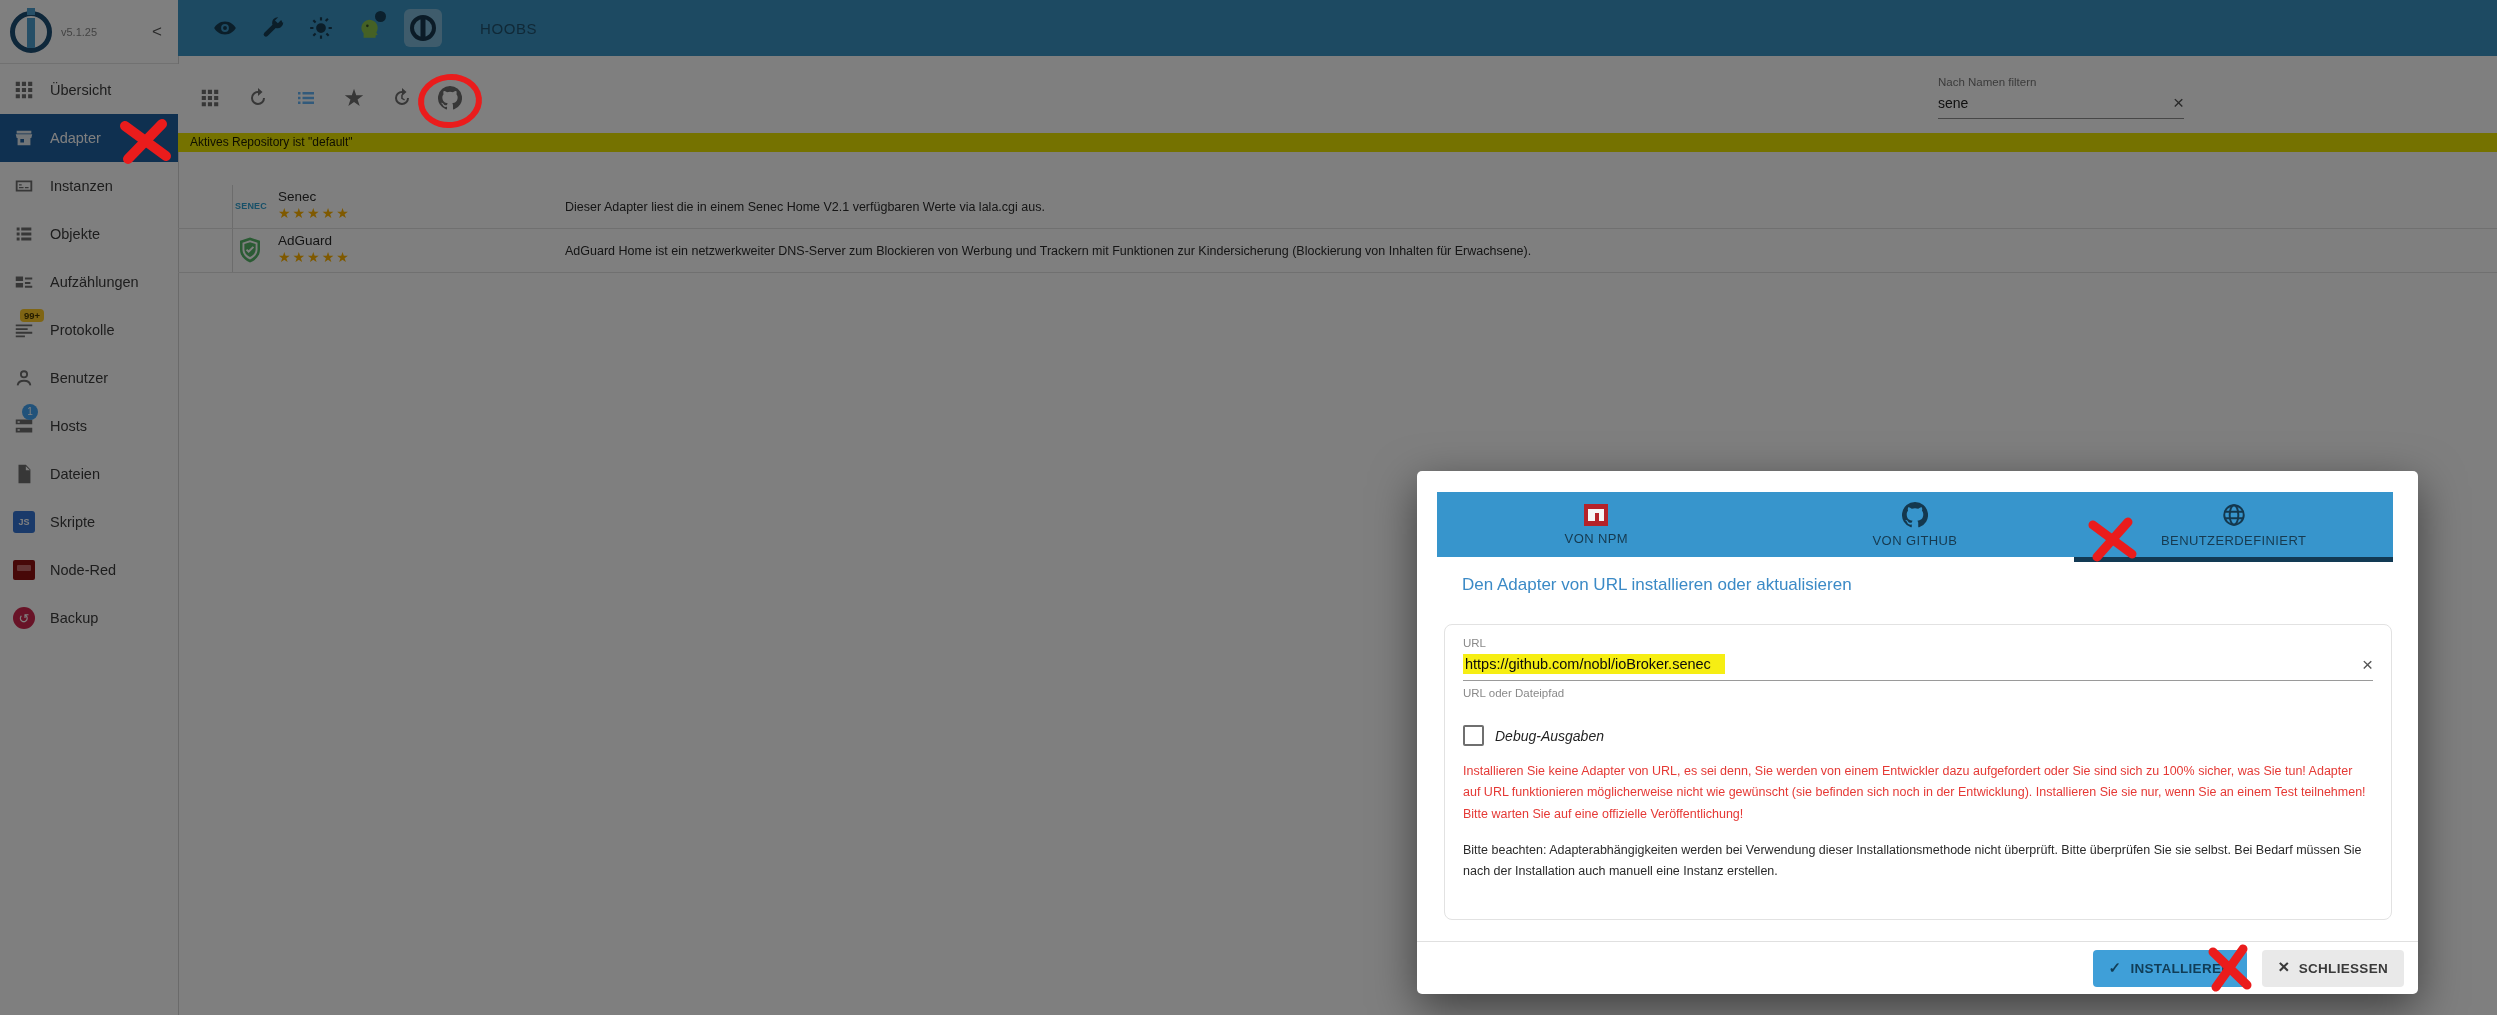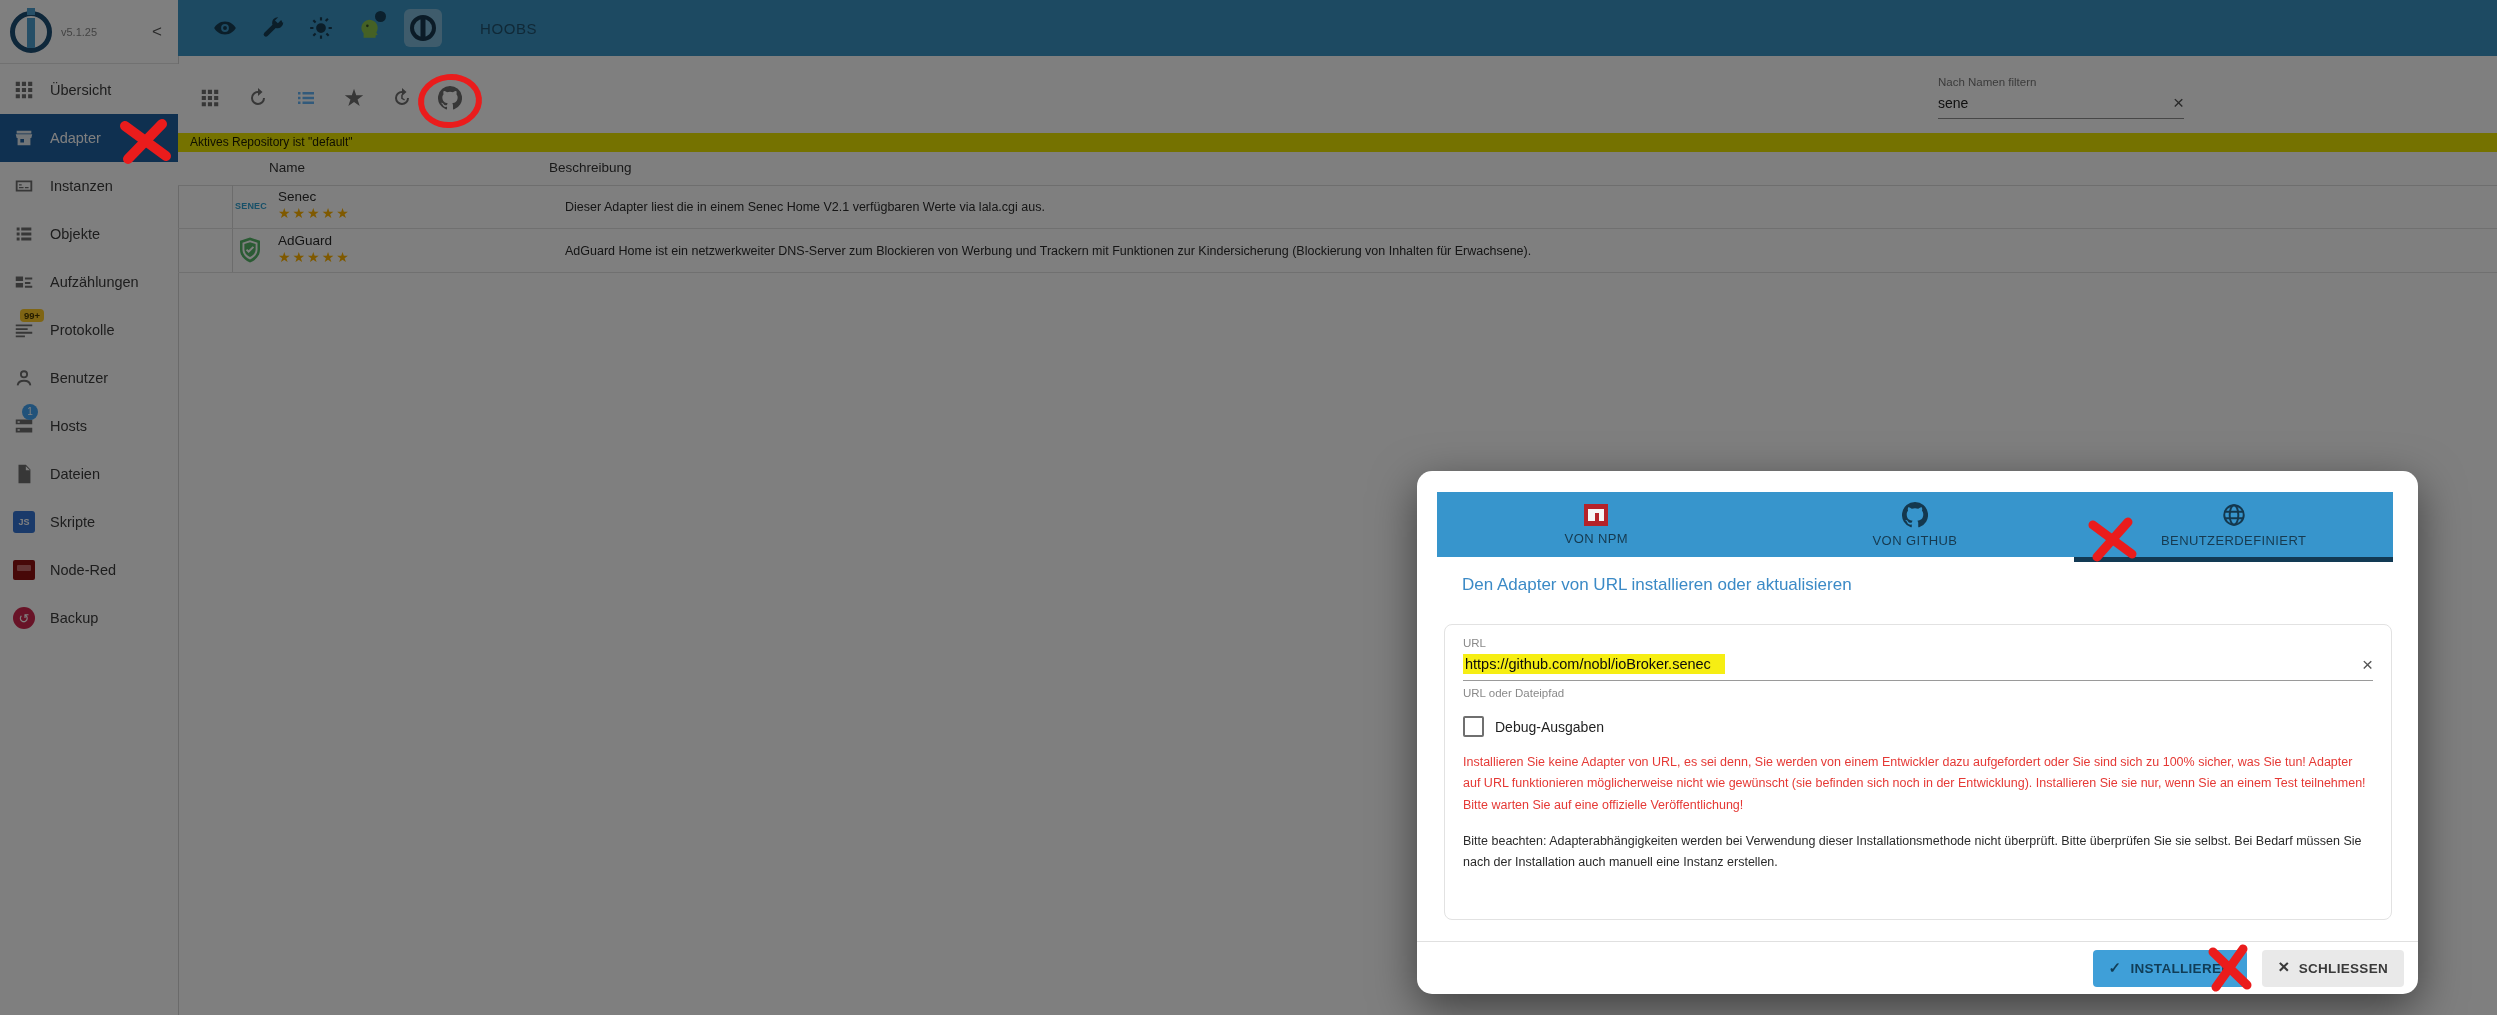--- a/index.html
+++ b/index.html
@@ -76,38 +76,38 @@
   .alogo{position:absolute;left:57px;top:6px;width:34px;height:30px;display:flex;align-items:center;}
   .senec-logo{font-size:9px;font-weight:bold;color:#30a0d0;letter-spacing:.2px;}
   .aname{position:absolute;left:100px;top:4px;font-size:13.5px;color:#2b2b2b;}
   .astars{position:absolute;left:100px;top:19px;font-size:14px;color:#ffb300;letter-spacing:2px;line-height:18px;}
   .adesc{position:absolute;left:387px;top:0;height:100%;display:flex;align-items:center;
          font-size:12.5px;color:#2b2b2b;padding-right:60px;}
 
   
   .backdrop{position:absolute;inset:0;background:rgba(0,0,0,0.5);z-index:5;}
   .dialog{position:absolute;left:1417px;top:471px;width:1001px;height:523px;background:#fff;
-          border-radius:15px;box-shadow:0 14px 45px rgba(0,0,0,0.5);z-index:10;}
+          border-radius:5px;box-shadow:0 14px 45px rgba(0,0,0,0.5);z-index:10;}
   .tabs{position:absolute;left:20px;top:21px;width:956px;height:65px;background:#3795cc;display:flex;}
   .tab{flex:1;display:flex;flex-direction:column;align-items:center;justify-content:center;gap:5px;
        color:#163a50;font-size:13px;letter-spacing:.4px;position:relative;cursor:pointer;}
   .tab.selected::after{content:"";position:absolute;left:0;right:0;bottom:-5px;height:5px;background:#123a54;}
   .npm-ic{width:24px;height:22px;background:#b5232a;position:relative;}
   .npm-ic::after{content:"";position:absolute;left:4px;top:5px;width:16px;height:12px;background:#f6f6f6;}
   .npm-ic i{position:absolute;left:11px;top:9px;width:4px;height:8px;background:#b5232a;z-index:2;}
   .dlg-title{position:absolute;left:45px;top:104px;font-size:17px;color:#3b8ac6;}
   .panel{position:absolute;left:27px;top:153px;width:948px;height:296px;border:1px solid #e2e2e2;
          border-radius:8px;box-sizing:border-box;padding:12px 18px;}
   .url-label{font-size:11.5px;color:#8a8a8a;}
   .url-row{display:flex;align-items:flex-end;border-bottom:1px solid #9a9a9a;padding:7px 0 8px;}
   .url-value{font-size:14.5px;color:#0c0c0c;}
   .hl{background:#f6ee13;padding:2px 14px 2px 2px;}
   .url-clear{margin-left:auto;}
   .url-helper{font-size:11.5px;color:#8a8a8a;margin-top:6px;}
-  .chk-row{display:flex;align-items:center;margin-top:17px;cursor:pointer;}
+  .chk-row{display:flex;align-items:center;margin-top:26px;cursor:pointer;font-style:italic;}
   .chk{width:17px;height:17px;border:2px solid #6f6f6f;border-radius:2px;}
   .chk-label{margin-left:11px;font-size:14px;color:#1f1f1f;}
   .warn-title{margin-top:32px;font-size:26px;font-weight:bold;color:#101010;letter-spacing:.2px;}
   .warn-text{margin-top:15px;font-size:12.5px;color:#e53935;line-height:1.7;}
   .note-text{margin-top:15px;font-size:12.5px;color:#2a2a2a;line-height:1.7;}
   .actions{position:absolute;left:0;right:0;bottom:0;height:53px;border-top:1px solid #e0e0e0;
            display:flex;align-items:center;justify-content:flex-end;gap:15px;padding-right:14px;box-sizing:border-box;}
   .btn{height:37px;border-radius:4px;font-size:13.5px;font-weight:bold;display:flex;align-items:center;
        gap:9px;padding:0 16px;letter-spacing:.3px;cursor:pointer;border:none;}
   .btn-install{background:#3f9fd8;color:#113d57;}
@@ -310,24 +310,20 @@
       <div class="filter-label">Nach Namen filtern</div>
       <div class="filter-row">
         <span class="filter-value">sene</span>
         <span class="x-glyph"></span>
       </div>
     </div>
   </div>
 
   <div class="banner">Aktives Repository ist "default"</div>
 
-  <div class="thead">
-    <span class="th-name">Name</span>
-    <span class="th-desc">Beschreibung</span>
-  </div>
 
   <div class="rows">
     <div class="arow">
       <span class="vline"></span>
       <span class="alogo">
         <span class="senec-logo">SENEC</span>
       </span>
       <span class="aname">Senec</span>
       <span class="astars">★★★★★</span>
       <span class="adesc">Dieser Adapter liest die in einem Senec Home V2.1 verfügbaren Werte via lala.cgi aus.</span>

